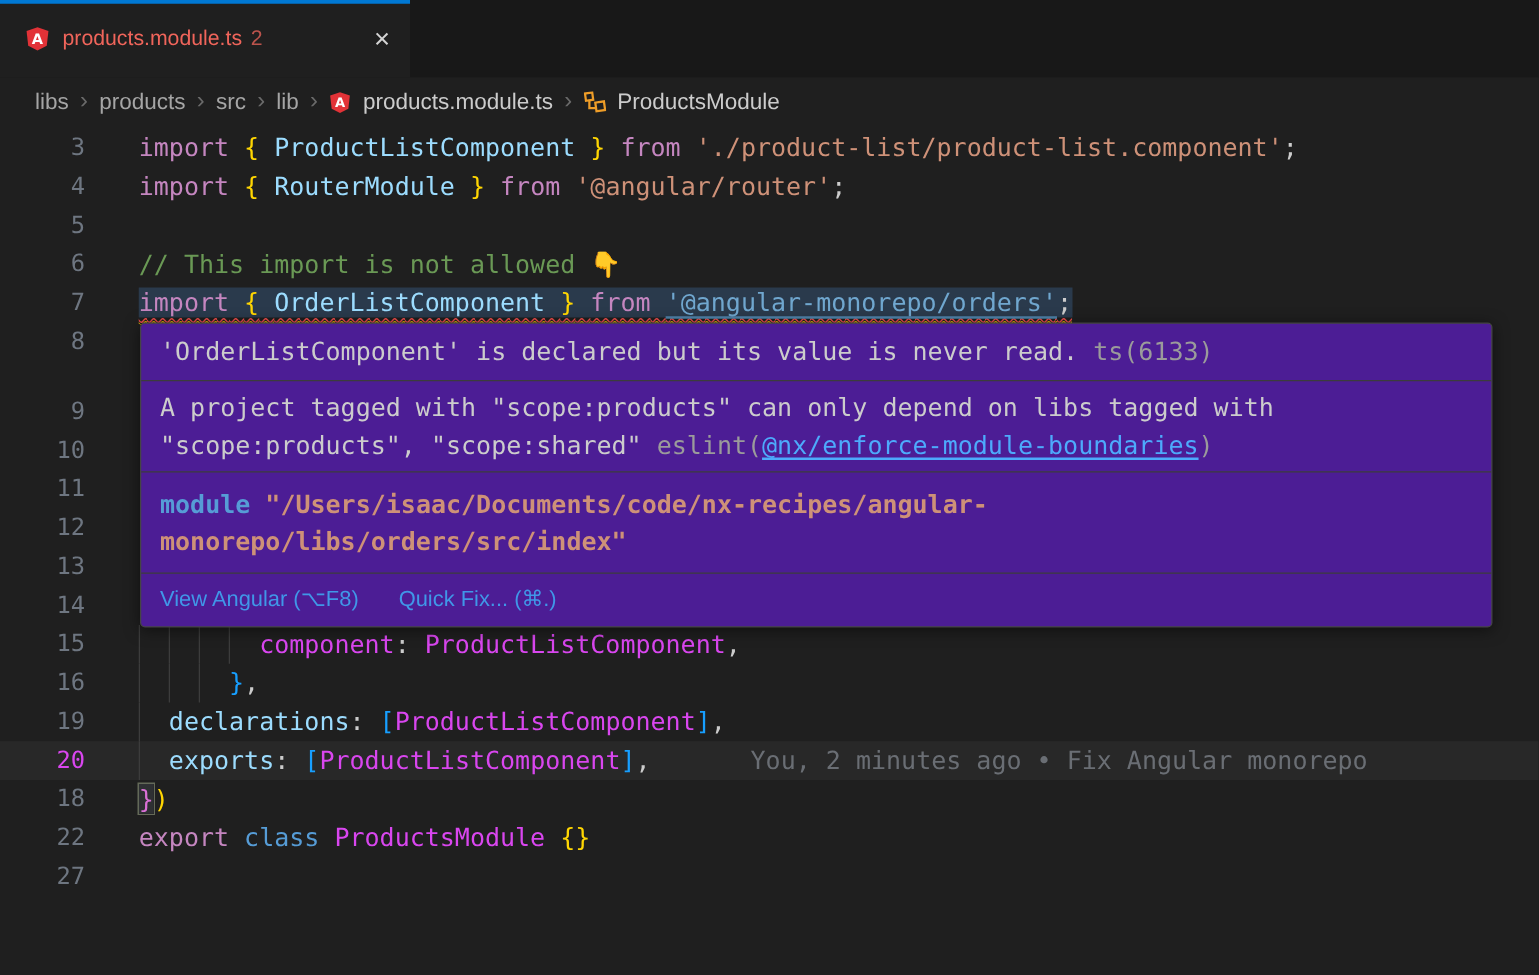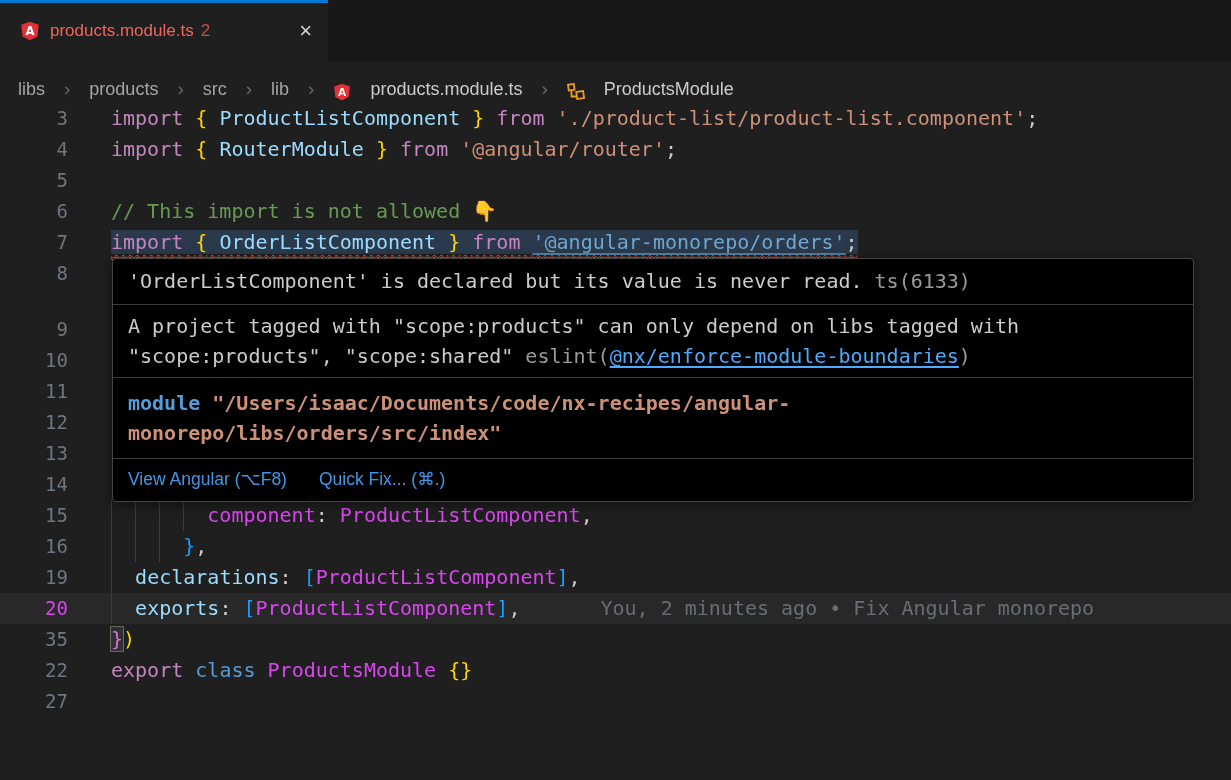--- a/index.html
+++ b/index.html
@@ -10,21 +10,21 @@
   .tabbar { height:62px; background:#181818; display:flex; align-items:stretch; }
   .tab { width:328px; background:#1f1f1f; position:relative; display:flex; align-items:center;
          padding:0 12px 0 20px; cursor:pointer; }
   .tab-accent { position:absolute; top:0; left:0; right:0; height:3px; background:#0078d4; }
   .tab-icon { width:20px; height:20px; margin-right:10px; flex:0 0 auto; }
   .tab-label { font-size:17px; color:#f0655b; }
   .tab-dirty { font-size:17px; color:#f0655b; opacity:.75; margin-left:7px; }
   .tab-close { margin-left:auto; color:#d4d4d4; font-size:22px; line-height:1; cursor:pointer; padding:0 4px; }
 
   
-  .breadcrumb { height:38px; display:flex; align-items:flex-end; padding-left:18px; gap:19px;
+  .breadcrumb { height:38px; display:flex; align-items:center; padding-left:28px; gap:9px;
                 background:#1f1f1f; font-size:18px; color:#a5a5a5; }
   .crumb { cursor:pointer; }
   .crumb.bright { color:#cccccc; }
   .crumb-sep { color:#6a6a6a; font-size:19px; }
   .crumb-icon { width:18px; height:18px; position:relative; top:1px; }
 
   
   #editor { position:relative; padding-top:3px; font-family:"DejaVu Sans Mono","Liberation Mono",monospace;
             font-size:20px; color:#cccccc; }
   .row { position:relative; height:31px; line-height:31px; white-space:pre; padding-left:111px; }
@@ -52,21 +52,21 @@
             text-underline-offset:4px; }
   .tk-match { color:#da70d6; background:rgba(90,99,110,0.25);
               box-shadow:0 0 0 1px rgba(140,148,120,0.65); }
 
   .sq-warn { text-decoration:underline wavy #d7a600; text-underline-offset:7px;
              text-decoration-thickness:1px; }
   .sq-err  { text-decoration:underline wavy #f14c4c; text-underline-offset:5px;
              text-decoration-thickness:1px; }
 
   
-  #hover { position:absolute; left:112px; top:258px; width:1082px; background:#000000;
+  #hover { position:absolute; left:112px; top:258px; width:1082px; background:#4c1d95;
            border:1px solid #454545; border-radius:4px; box-shadow:0 2px 12px rgba(0,0,0,.5);
            font-family:"DejaVu Sans Mono","Liberation Mono",monospace; font-size:20px;
            color:#cccccc; z-index:10; }
   .hv-sec { padding:7px 15px 8px; line-height:30px; }
   .hv-sec + .hv-sec { border-top:1px solid #3c3c3c; }
   .hv-sec.s2 { padding:6px 15px; }
   .hv-sec.s3 { padding:10px 15px;font-weight:bold; }
   .hv-src { color:#9b9b9b; }
   .hv-link { color:#4daafc; text-decoration:underline; text-underline-offset:3px; cursor:pointer; }
   .hv-kw { color:#569cd6; }
@@ -125,21 +125,21 @@
     <div class="row"><span class="lnum">9</span><span class="content"></span></div>
     <div class="row"><span class="lnum">10</span><span class="content"></span></div>
     <div class="row"><span class="lnum">11</span><span class="content"></span></div>
     <div class="row"><span class="lnum">12</span><span class="content"></span></div>
     <div class="row"><span class="lnum">13</span><span class="content"></span></div>
     <div class="row"><span class="lnum">14</span><span class="content"></span></div>
     <div class="row"><span class="lnum">15</span><span class="guide" style="left: 111px;"></span><span class="guide" style="left: 135px;"></span><span class="guide" style="left: 159px;"></span><span class="guide" style="left: 183px;"></span><span class="content"><span class="tk-pln">        </span><span class="tk-typ">component</span><span class="tk-pln">: </span><span class="tk-typ">ProductListComponent</span><span class="tk-pln">,</span></span></div>
     <div class="row"><span class="lnum">16</span><span class="guide" style="left: 111px;"></span><span class="guide" style="left: 135px;"></span><span class="guide" style="left: 159px;"></span><span class="content"><span class="tk-pln">      </span><span class="tk-b3">}</span><span class="tk-pln">,</span></span></div>
     <div class="row"><span class="lnum">19</span><span class="guide" style="left: 111px;"></span><span class="content"><span class="tk-pln">  </span><span class="tk-vbl">declarations</span><span class="tk-pln">: </span><span class="tk-b3">[</span><span class="tk-typ">ProductListComponent</span><span class="tk-b3">]</span><span class="tk-pln">,</span></span></div>
     <div class="row current"><span class="lnum">20</span><span class="guide" style="left: 111px;"></span><span class="content"><span class="tk-pln">  </span><span class="tk-vbl">exports</span><span class="tk-pln">: </span><span class="tk-b3">[</span><span class="tk-typ">ProductListComponent</span><span class="tk-b3">]</span><span class="tk-pln">,</span></span><span class="blame">You, 2 minutes ago • Fix Angular monorepo</span></div>
-    <div class="row"><span class="lnum">35</span><span class="content"><span class="tk-match">}</span><span class="tk-b1">)</span></span></div>
+    <div class="row"><span class="lnum">18</span><span class="content"><span class="tk-match">}</span><span class="tk-b1">)</span></span></div>
     <div class="row"><span class="lnum">22</span><span class="content"><span class="tk-kw">export</span><span class="tk-pln"> </span><span class="tk-kw2">class</span><span class="tk-pln"> </span><span class="tk-typ">ProductsModule</span><span class="tk-pln"> </span><span class="tk-b1">{}</span></span></div>
     <div class="row"><span class="lnum">27</span><span class="content"></span></div>
   </div>
 
 <div id="hover">
   <div class="hv-sec s1"><span>'OrderListComponent' is declared but its value is never read.</span><span class="hv-src"> ts(6133)</span></div>
 
   <div class="hv-sec s2">
     <div>A project tagged with "scope:products" can only depend on libs tagged with</div>
     <div><span>"scope:products", "scope:shared"</span><span class="hv-src"> eslint(</span><span class="hv-link">@nx/enforce-module-boundaries</span><span class="hv-src">)</span></div>

